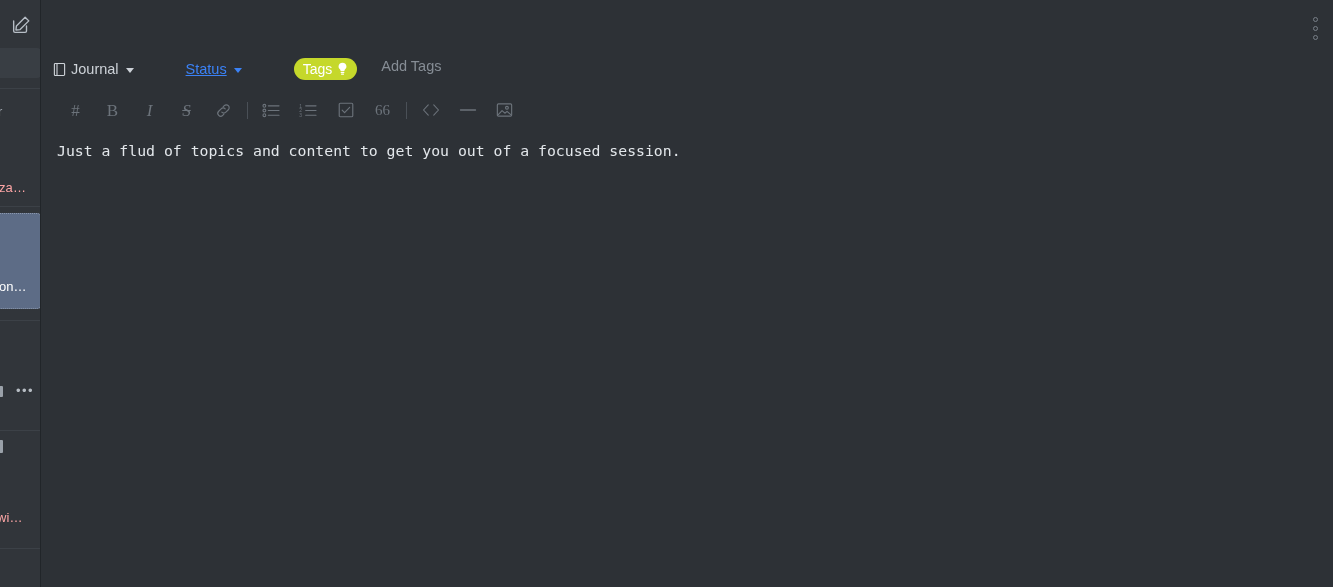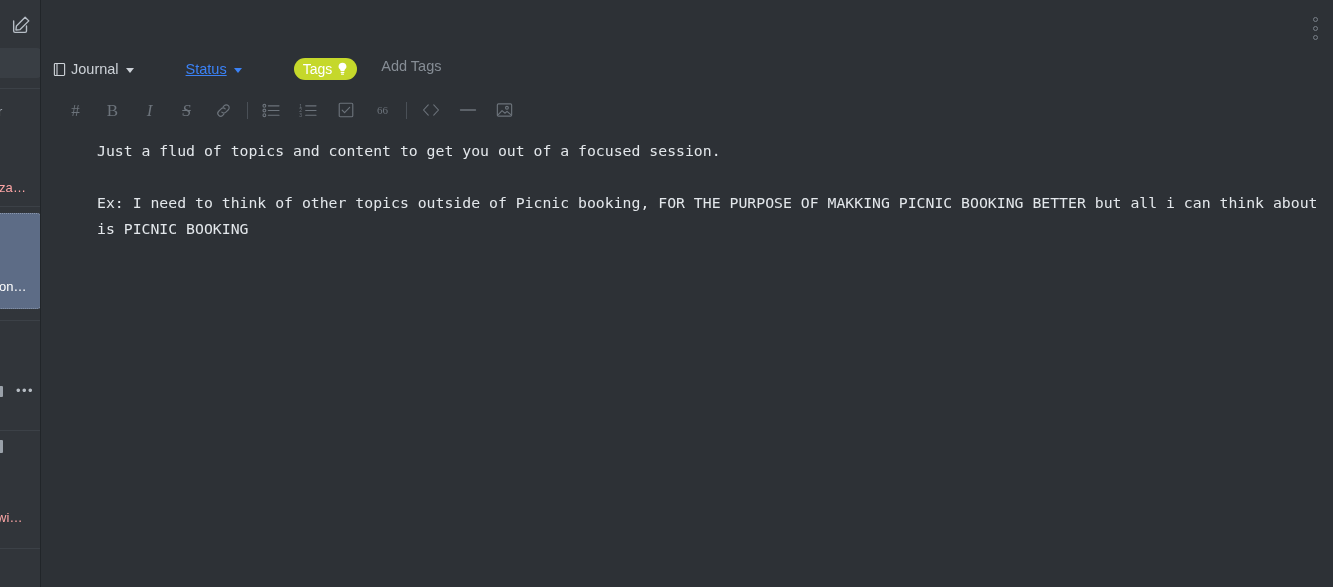--- a/index.html
+++ b/index.html
@@ -228,21 +228,21 @@
     cursor: pointer;
   }
   .tb-btn svg { display: block; }
   .tb-btn .glyph {
     font-size: 17px;
     line-height: 1;
     color: #6c737b;
   }
   .tb-btn .glyph.quote {
     font-family: "Liberation Serif", serif;
-    font-size: 11px;
+    font-size: 15px;
   }
   .tb-divider {
     width: 1px;
     height: 17px;
     background: #4a5057;
     margin: 0 5px;
   }
 
   
   .editor {
@@ -250,21 +250,20 @@
     left: 16px;
     top: 138px;
     right: 0;
     bottom: 0;
     font-family: "DejaVu Sans Mono", "Liberation Mono", monospace;
     font-size: 14.8px;
     line-height: 26px;
     color: #e3e7eb;
     letter-spacing: 0px;
     overflow: hidden;
-    margin-left: 40px;
   }
   .editor p { white-space: pre-wrap; }
   .editor .para-gap { height: 26px; }
 </style>
 </head>
 <body>
 
 <div id="app">
 
   <div class="sidebar">
@@ -442,17 +441,16 @@
             <circle cx="11.6" cy="6.1" r="1.5"></circle>
             <path d="M2.4 13.4l4-4.2 3 2.7 2.3-1.9 4 3.4"></path>
           </svg>
         </span>
       </div>
     </div>
 
     <div class="editor">
       <p>Just a flud of topics and content to get you out of a focused session.</p>
       <div class="para-gap"></div>
-      <p>Ex: I need to think of other topics outside of Picnic booking, FOR THE PURPOSE OF MAKKING PICNIC BOOKING BETTER but all i can think about is PICNIC BOOKING</p>
     </div>
 
   </div>
 </div>
 
 </body></html>

